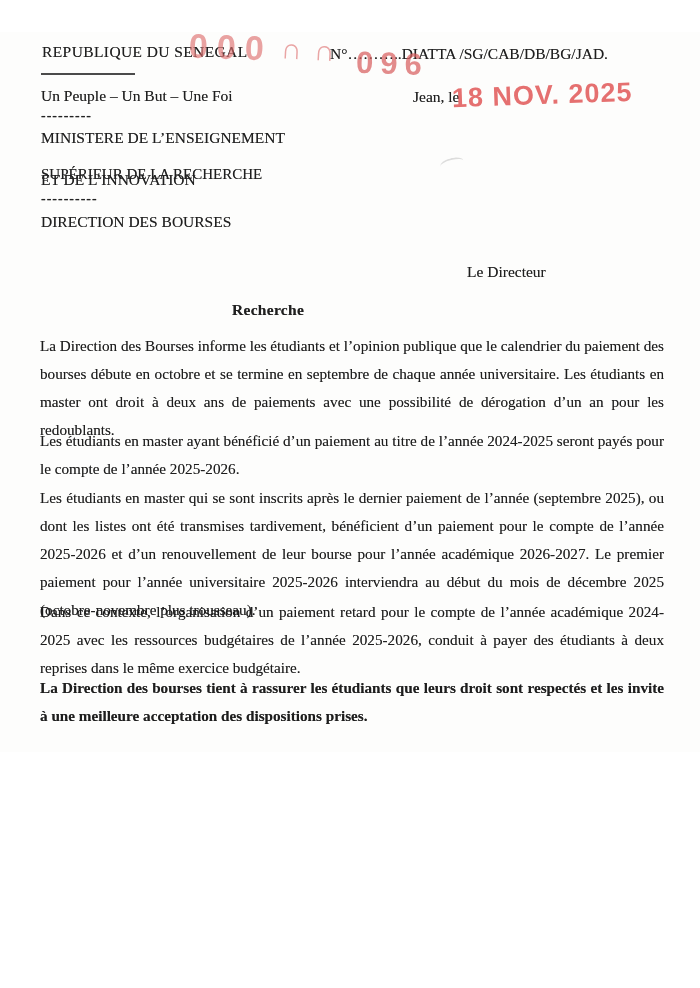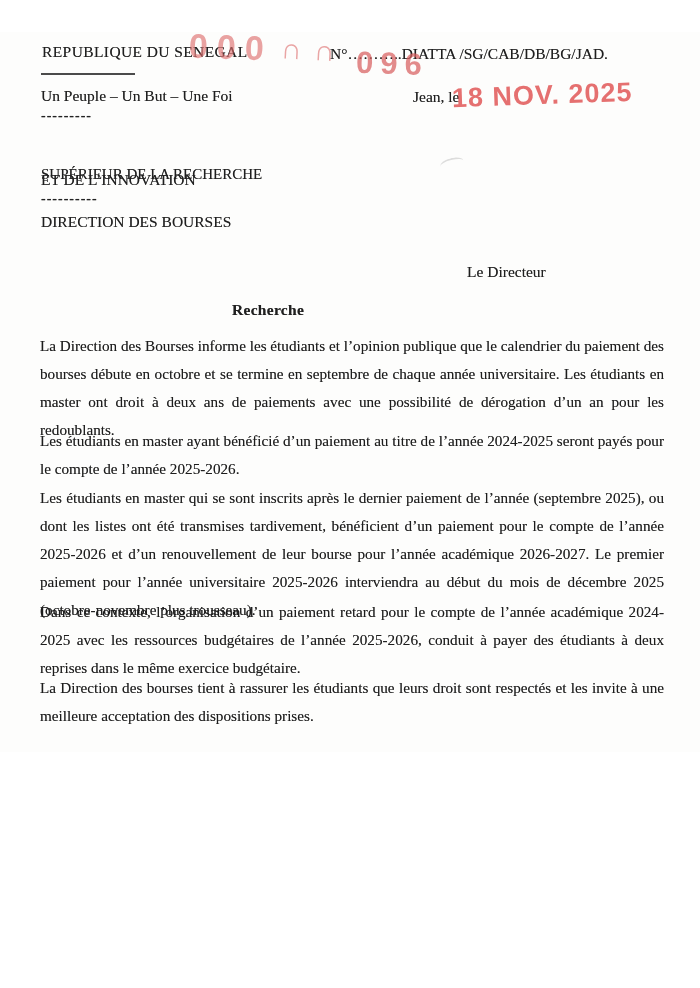--- a/index.html
+++ b/index.html
@@ -62,20 +62,21 @@
 <div id="page">
 
   <div class="abs doc" style="left:42px;top:11px;font-size:15.5px;letter-spacing:.4px;">REPUBLIQUE DU SENEGAL</div>
 
   <div id="underline-republic" class="abs"></div>
 
   <div class="abs doc" style="left:41px;top:55px;font-size:15.5px;text-align:center;">Un Peuple – Un But – Une Foi</div>
 
   <div class="abs doc dashes" style="left:41px;top:76px;">---------</div>
 
+  <div class="abs doc" style="left:41px;top:97px;font-size:15.5px;">MINISTERE DE L’ENSEIGNEMENT</div>
   <div class="abs doc" style="left:41px;top:134px;font-size:15px;">SUPÉRIEUR DE LA RECHERCHE</div>
   <div class="abs doc" style="left:41px;top:139px;font-size:15.5px;">ET DE L’INNOVATION</div>
 
   <div class="abs doc dashes" style="left:41px;top:159px;">----------</div>
 
   <div class="abs doc" style="left:41px;top:181px;font-size:15.5px;">DIRECTION DES BOURSES</div>
 
   <div class="abs doc" style="left:330px;top:13px;font-size:15.5px;">N°………..DIATTA /SG/CAB/DB/BG/JAD.</div>
 
   <div class="abs doc" style="left:413px;top:56px;font-size:15.5px;">Jean, le</div>
@@ -89,21 +90,21 @@
   <div id="pencil-mark" class="abs"></div>
 
   <div class="abs doc" style="left:467px;top:231px;font-size:15.5px;">Le Directeur</div>
 
   <div class="abs doc bold" style="left:232px;top:269px;font-size:15.5px;letter-spacing:.3px;">Recherche</div>
 
   <div class="para" style="top:300px;">La Direction des Bourses informe les étudiants et l’opinion publique que le calendrier du paiement des bourses débute en octobre et se termine en septembre de chaque année universitaire. Les étudiants en master ont droit à deux ans de paiements avec une possibilité de dérogation d’un an pour les redoublants.</div>
   <div class="para" style="top:395px;">Les étudiants en master ayant bénéficié d’un paiement au titre de l’année 2024-2025 seront payés pour le compte de l’année 2025-2026.</div>
   <div class="para" style="top:452px;">Les étudiants en master qui se sont inscrits après le dernier paiement de l’année (septembre 2025), ou dont les listes ont été transmises tardivement, bénéficient d’un paiement pour le compte de l’année 2025-2026 et d’un renouvellement de leur bourse pour l’année académique 2026-2027. Le premier paiement pour l’année universitaire 2025-2026 interviendra au début du mois de décembre 2025 (octobre-novembre plus trousseau).</div>
   <div class="para" style="top:566px;">Dans ce contexte, l’organisation d’un paiement retard pour le compte de l’année académique 2024-2025 avec les ressources budgétaires de l’année 2025-2026, conduit à payer des étudiants à deux reprises dans le même exercice budgétaire.</div>
-  <div class="para" style="top:642px;">La Direction des bourses tient à rassurer les étudiants que leurs droit sont respectés et les invite à une meilleure acceptation des dispositions prises.</div>
+  <div class="para" style="top:642px;font-weight:bold;">La Direction des bourses tient à rassurer les étudiants que leurs droit sont respectés et les invite à une meilleure acceptation des dispositions prises.</div>
 
 
   <svg class="abs" style="left:448px;top:757px;" width="195" height="195" viewBox="0 0 190 190">
     <g opacity="0.84">
       <circle cx="95" cy="95" r="87" fill="none" stroke="#c75252" stroke-width="2.4"></circle>
       <circle cx="95" cy="95" r="57" fill="none" stroke="#c75252" stroke-width="1.8"></circle>
 
       <defs>
         <path id="sealOuter" d="M 35.2,136.9 A 73,73 0 1 1 35.9,137.9" fill="none"></path>
         <path id="sealInnerTop" d="M 51.7,87.4 A 44,44 0 1 1 138.3,87.4" fill="none"></path>

